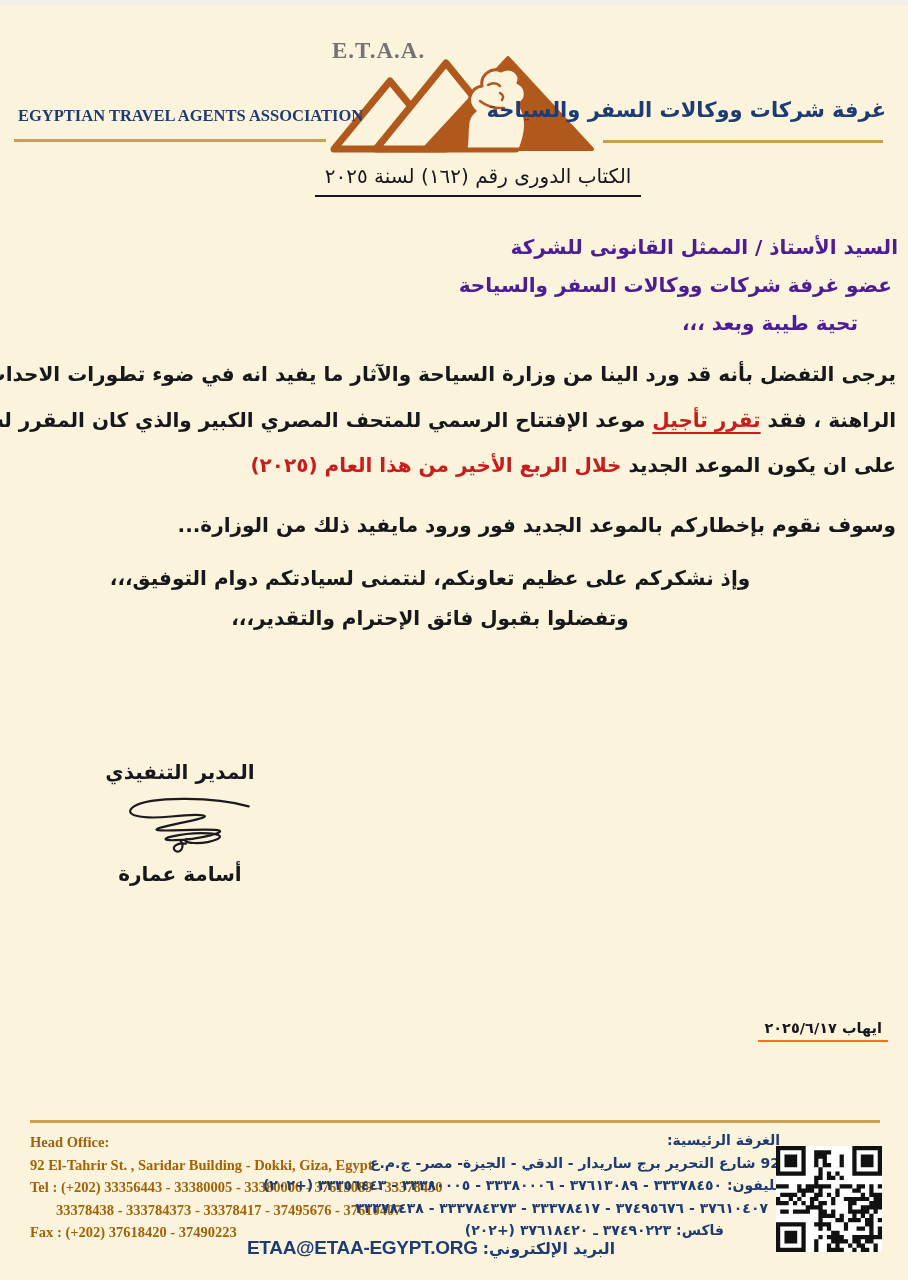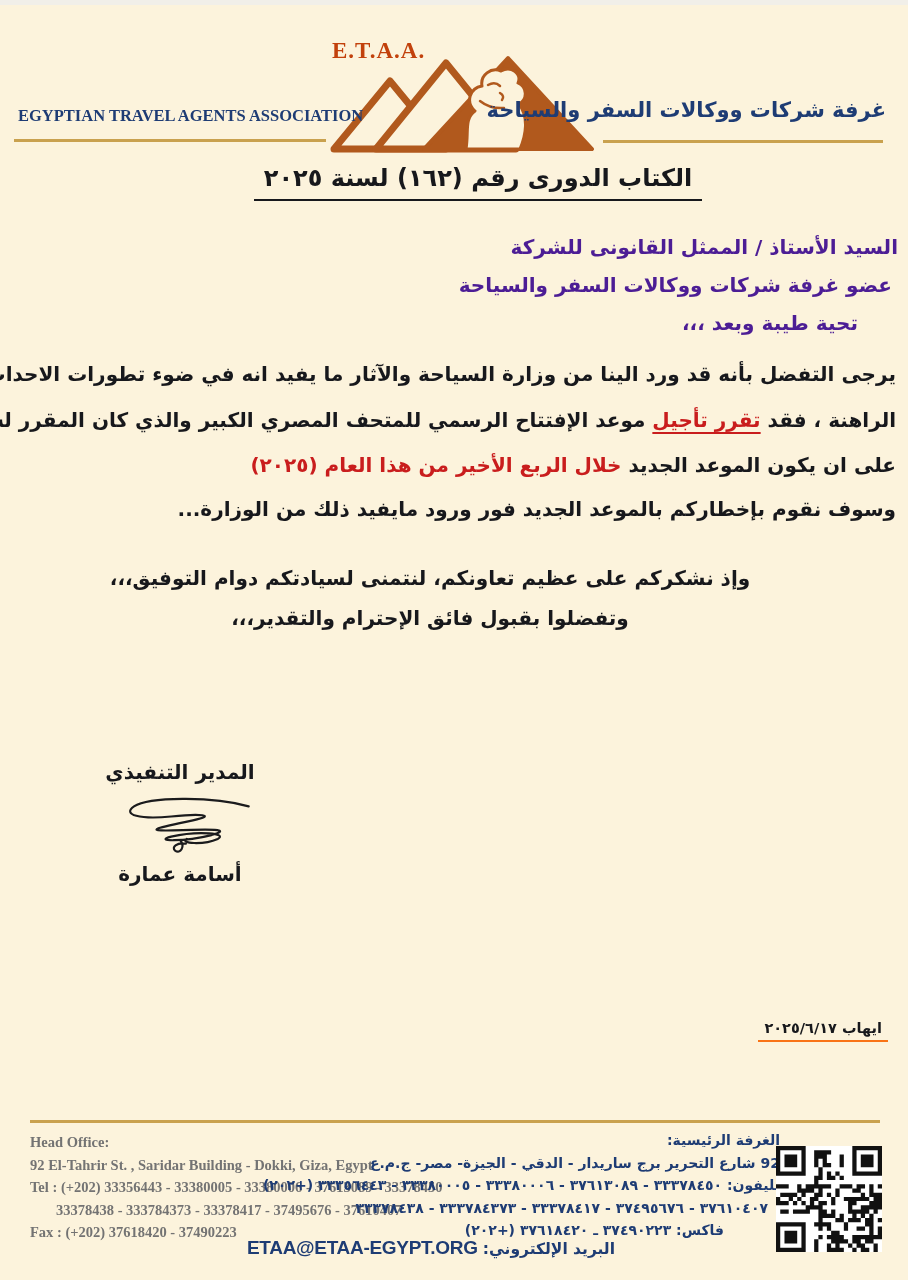--- a/index.html
+++ b/index.html
@@ -8,21 +8,21 @@
     background:#fcf3dc;
     font-family:"DejaVu Sans",sans-serif;
   }
   .page{position:absolute;inset:0;}
   .top-strip{position:absolute;left:0;top:0;width:908px;height:5px;background:#f1efe9;}
 
   
   .etaa-acronym{
     position:absolute;left:332px;top:38px;
     font-family:"Liberation Serif",serif;font-weight:700;font-size:23px;
-    letter-spacing:1px;color:#c2410c;
+    letter-spacing:1px;color:#737373;
   }
   .logo-wrap{position:absolute;left:328px;top:55px;width:270px;height:98px;}
   .pyr-outline{fill:#fcf3dc;stroke:#b1591d;stroke-width:7;stroke-linejoin:round;}
   .pyr-fill{fill:#b1591d;stroke:#b1591d;stroke-width:4;stroke-linejoin:round;}
   .sphinx{fill:#fcf3dc;stroke:#b1591d;stroke-width:3;stroke-linejoin:round;}
   .sphinx-detail{fill:none;stroke:#b1591d;stroke-width:2.5;stroke-linecap:round;}
   .org-en{
     position:absolute;left:18px;top:106px;width:312px;
     font-family:"Liberation Serif",serif;font-weight:700;font-size:16.5px;
     color:#1e3c74;white-space:nowrap;
@@ -31,21 +31,21 @@
   .rule-left{left:14px;top:139px;width:312px;}
   .rule-right{left:603px;top:140px;width:280px;}
   .org-ar{
     position:absolute;right:22px;top:98px;
     direction:rtl;font-weight:700;font-size:21px;color:#1e3c74;white-space:nowrap;
   }
 
   
   .subject-row{position:absolute;left:48px;right:0;top:164px;text-align:center;}
   .subject-row span{
-    display:inline-block;direction:rtl;font-weight:700;font-size:24px;color:#17181c;
+    display:inline-block;direction:rtl;font-weight:400;font-size:20px;color:#17181c;
     border-bottom:2.5px solid #17181c;padding:0 10px 7px;
   }
 
   
   .recipient{position:absolute;right:10px;top:228px;direction:rtl;text-align:right;color:#4c1d95;}
   .recipient div{font-weight:700;font-size:20px;line-height:38px;white-space:nowrap;}
   .recipient .indent-sm{margin-right:6px;}
   .recipient .indent-lg{margin-right:40px;}
 
   
@@ -75,21 +75,21 @@
   
   .date-note{
     position:absolute;right:20px;top:1020px;direction:rtl;
     font-weight:700;font-size:14.5px;color:#17181c;
     border-bottom:2px solid #f97316;padding:0 6px 4px;
   }
 
   
   .footer-rule{position:absolute;left:30px;right:28px;top:1120px;height:3px;background:#c9a14e;}
   .footer-en{
-    position:absolute;left:30px;top:1131px;color:#737373;
+    position:absolute;left:30px;top:1131px;color:#a16207;
     font-family:"Liberation Serif",serif;font-weight:700;font-size:14.5px;line-height:22.5px;
     white-space:nowrap;
   }
   .footer-en .tel2{margin-left:26px;}
   .footer-ar{
     position:absolute;right:128px;top:1129px;direction:rtl;text-align:right;
     color:#1e3c74;font-weight:700;font-size:14px;line-height:22.5px;white-space:nowrap;
   }
   .footer-ar .tel2{padding-left:0;padding-right:12px;}
   .footer-ar .fax{padding-right:56px;}
@@ -134,21 +134,21 @@
 
   <div class="recipient">
     <div>السيد الأستاذ / الممثل القانونى للشركة</div>
     <div class="indent-sm">عضو غرفة شركات ووكالات السفر والسياحة</div>
     <div class="indent-lg">تحية طيبة وبعد ،،،</div>
   </div>
 
   <div class="body-line" style="top:362px">يرجى التفضل بأنه قد ورد الينا من وزارة السياحة والآثار ما يفيد انه في ضوء تطورات الاحداث الإقليمية</div>
   <div class="body-line" style="top:408px"><span>الراهنة ، فقد </span><span class="red-underline">تقرر تأجيل</span><span> موعد الإفتتاح الرسمي للمتحف المصري الكبير والذي كان المقرر له ٢٠٢٥/٧/٣</span></div>
   <div class="body-line" style="top:453px"><span>على ان يكون الموعد الجديد </span><span class="red">خلال الربع الأخير من هذا العام (٢٠٢٥)</span></div>
-  <div class="body-line" style="top:497px">وسوف نقوم بإخطاركم بالموعد الجديد فور ورود مايفيد ذلك من الوزارة...</div>
+  <div class="body-line" style="top:513px">وسوف نقوم بإخطاركم بالموعد الجديد فور ورود مايفيد ذلك من الوزارة...</div>
 
   <div class="closing-line" style="top:606px">وتفضلوا بقبول فائق الإحترام والتقدير،،،</div>
   <div class="closing-line" style="top:566px">وإذ نشكركم على عظيم تعاونكم، لنتمنى لسيادتكم دوام التوفيق،،،</div>
 
   <div class="sig-block">
     <div class="sig-title">المدير التنفيذي</div>
     <svg class="sig-svg" viewBox="0 0 200 80">
       <path d="M188 16 C140 2 58 4 40 16 C24 27 48 33 88 29 C126 25 148 27 116 34 C72 43 50 48 90 47 C140 45 168 45 140 53 C104 62 64 61 88 55 C124 47 162 51 148 58 C130 66 98 64 108 58"></path>
       <path d="M100 60 C106 68 100 78 93 73 C88 69 95 62 107 64"></path>
     </svg>

